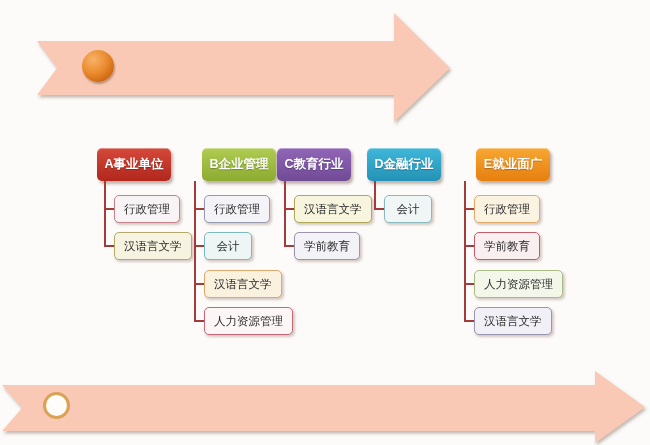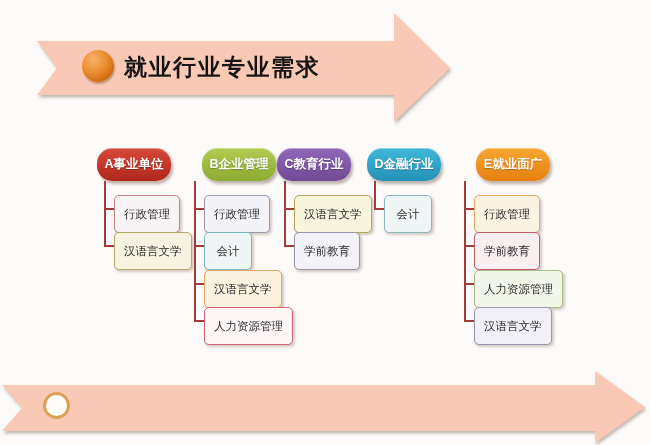--- a/index.html
+++ b/index.html
@@ -19,29 +19,29 @@
   }
   .ring{
     position:absolute;left:43px;top:392px;width:21px;height:21px;border-radius:50%;
     border:3px solid #d9a255;background:#fffdf9;
   }
   .bottom-text{
     position:absolute;left:86px;top:396px;font-size:19px;font-weight:bold;
     color:#141414;white-space:nowrap;
   }
   .col-header{
-    position:absolute;top:148px;width:74px;height:33px;border-radius:15px;
+    position:absolute;top:148px;width:74px;height:33px;border-radius:5px;
     color:#fff;font-size:12.5px;font-weight:bold;display:flex;align-items:center;
     justify-content:center;white-space:nowrap;
     box-shadow:2px 3px 3px rgba(120,90,80,.45), inset 0 1px 0 rgba(255,255,255,.4);
     text-shadow:0 1px 1px rgba(0,0,0,.25);
   }
   .vline,.hstub{position:absolute;}
   .child-box{
-    position:absolute;height:38px;min-width:48px;box-sizing:border-box;
+    position:absolute;height:28px;min-width:48px;box-sizing:border-box;
     display:flex;align-items:center;justify-content:center;padding:13px 9px;
     border-radius:5px;border:1.6px solid;font-size:11.5px;color:#2d2d2d;
     white-space:nowrap;box-shadow:1.5px 2px 2.5px rgba(150,120,110,.38);
   }
 </style>
 </head>
 <body>
 
 <div class="stage">
 
@@ -49,21 +49,20 @@
     <defs>
       <filter id="soft" x="-10%" y="-10%" width="130%" height="130%">
         <feDropShadow dx="1.5" dy="2.5" stdDeviation="1.6" flood-color="#8a7468" flood-opacity="0.5"></feDropShadow>
       </filter>
     </defs>
     <polygon points="37,41 394,41 394,13 450,68 394,122 394,95 37,95 57,68" filter="url(#soft)" fill="#f9c9b6"></polygon>
     <polygon points="2,385 595,385 595,371 645,407 595,443 595,431 2,431 22,408" filter="url(#soft)" fill="#f9c9b6"></polygon>
   </svg>
 
   <div class="sphere"></div>
-  <div class="top-title">就业行业专业需求</div>
 
   <div>
       <div class="col-header" style="left: 97px; background: linear-gradient(rgb(212, 73, 58), rgb(177, 39, 28));">A事业单位</div>
       <div class="vline" style="left: 104px; top: 181px; width: 2px; height: 66px; background: rgb(163, 59, 59);"></div>
       <div class="hstub" style="left: 105px; top: 208px; width: 9px; height: 2px; background: rgb(163, 59, 59);"></div>
       <div class="child-box" style="left: 114px; top: 195px; background: rgb(248, 244, 246); border-color: rgb(197, 129, 141);">行政管理</div>
       <div class="hstub" style="left: 105px; top: 245px; width: 9px; height: 2px; background: rgb(163, 59, 59);"></div>
       <div class="child-box" style="left: 114px; top: 232px; background: rgb(246, 244, 224); border-color: rgb(178, 169, 107);">汉语言文学</div>
       <div class="col-header" style="left: 202px; background: linear-gradient(rgb(176, 204, 82), rgb(140, 171, 48));">B企业管理</div>
       <div class="vline" style="left: 194px; top: 181px; width: 2px; height: 141px; background: rgb(163, 59, 59);"></div>

